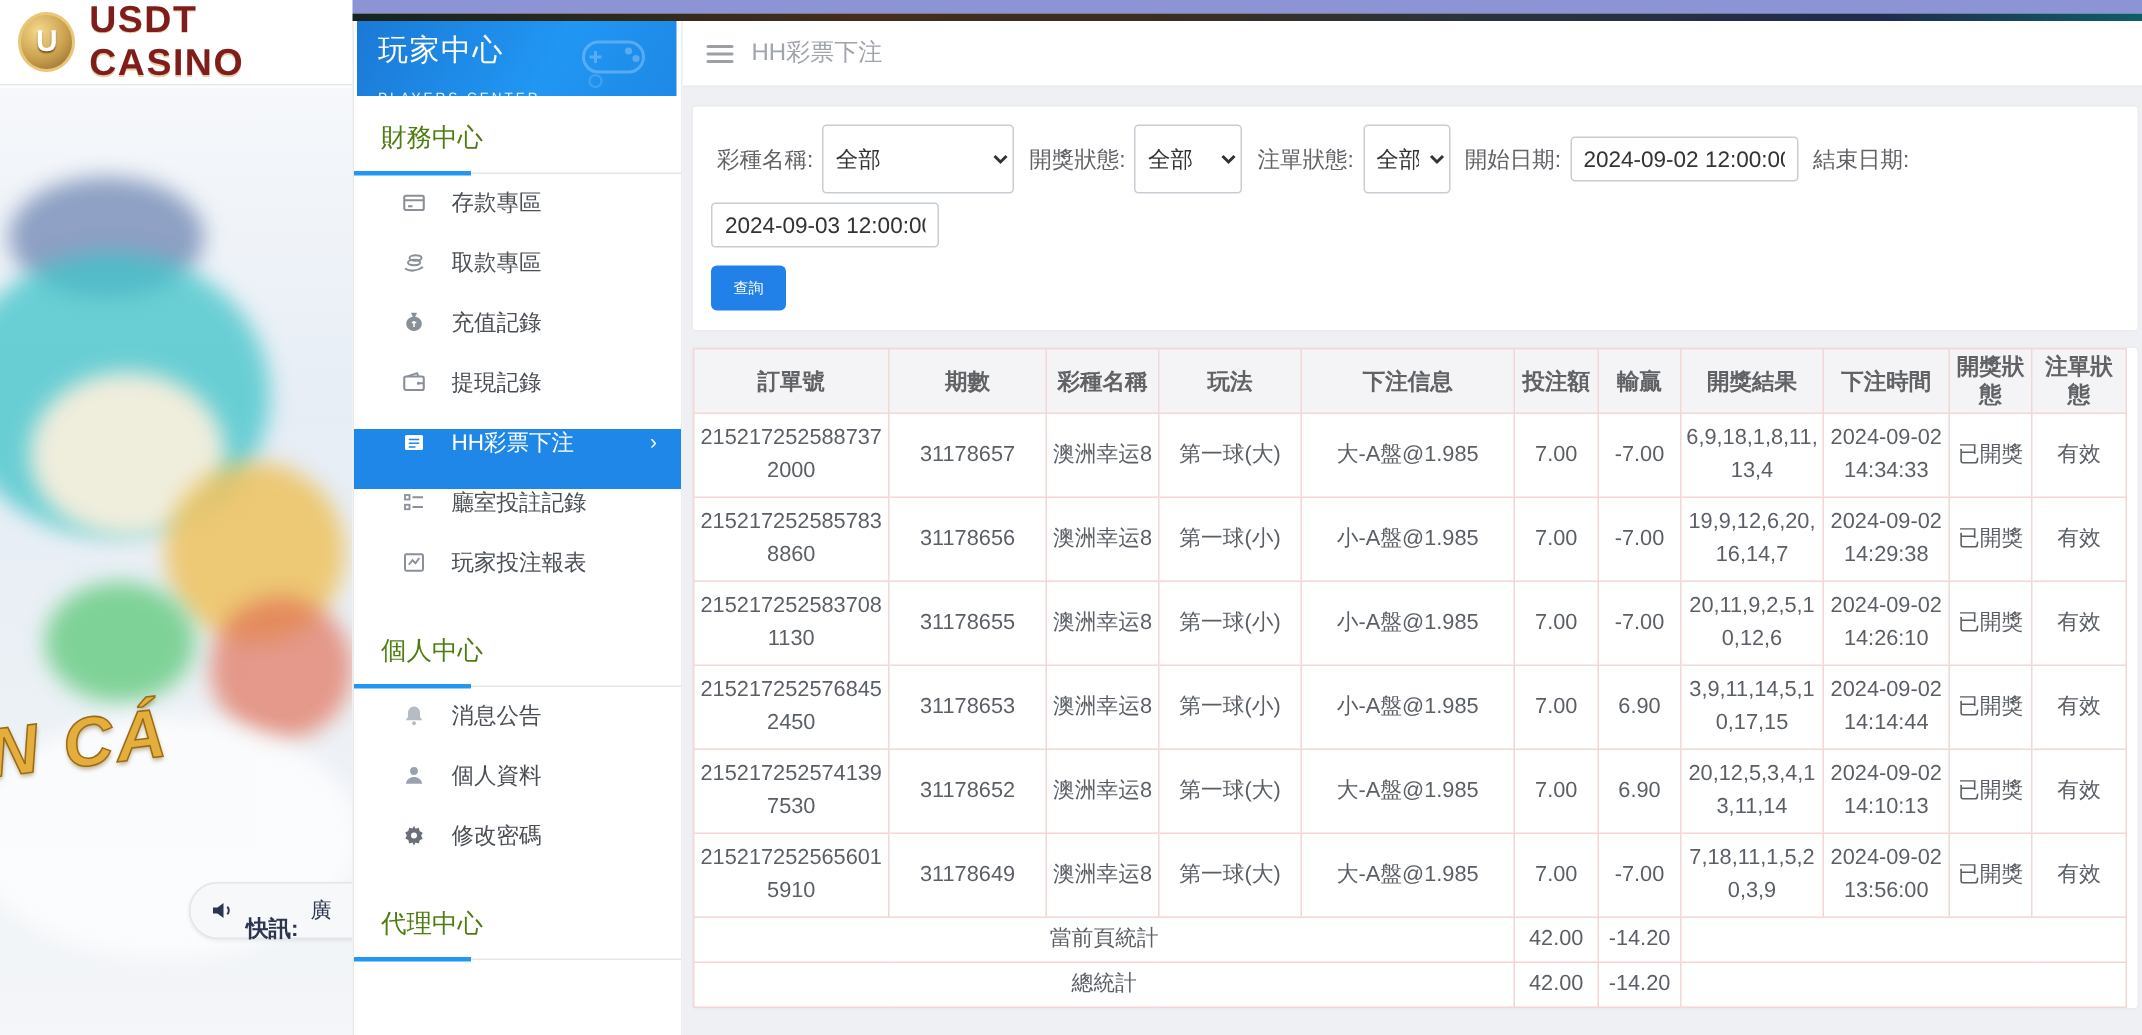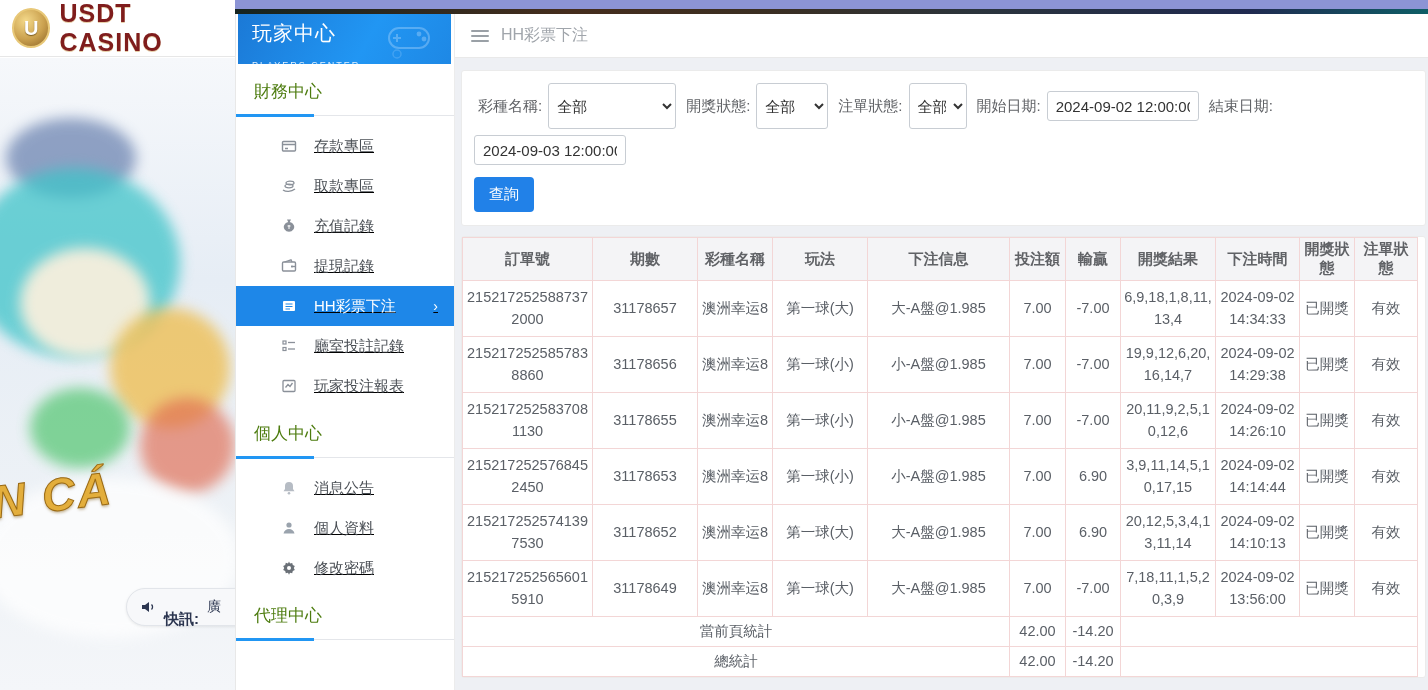--- a/index.html
+++ b/index.html
@@ -40,21 +40,21 @@
   .sidebar { position:absolute; left:235px; top:14px; width:220px; height:676px; background:#fff;
              border-left:1px solid #e8e8e8; border-right:1px solid #ececec; z-index:2; overflow:hidden; }
   .sb-header { margin:0 3px 0 2px; height:50px; position:relative; overflow:hidden;
                background:linear-gradient(120deg,#1b79d6 0%,#2196f3 60%,#1e88e5 100%); padding:6px 14px; }
   .sb-title { color:#fff; font-size:20px; letter-spacing:1px; }
   .sb-sub { color:#e3f1ff; font-size:9px; letter-spacing:2px; margin-top:13px; }
   .sb-gamepad { position:absolute; right:10px; top:6px; opacity:.35; }
   .sb-section { padding:16px 18px 6px; font-size:17px; color:#4d7c0f; }
   .sb-divider { margin:6px 0 10px; height:1px; background:#e4e6ea; position:relative; }
   .sb-divider::before { content:""; position:absolute; left:0; top:-1px; width:78px; height:3px; background:#2196f3; }
-  .menu-item { height:40px; display:flex; align-items:center; gap:17px; padding-left:44px; cursor:pointer;text-decoration:underline; }
+  .menu-item { height:40px; display:flex; align-items:flex-start; gap:17px; padding-left:31px; cursor:pointer; }
   .menu-item .mi-icon { width:17px; height:17px; display:flex; align-items:center; justify-content:center; color:#8a9099; }
   .menu-item .mi-label { font-size:15px; color:#4a4f55; }
   .menu-item.active { background:#1e87e8; }
   .menu-item.active .mi-label { color:#fff; }
   .menu-item.active .mi-icon { color:#fff; }
   .menu-item.active .mi-chevron { margin-left:auto; margin-right:16px; color:#fff; font-size:14px; }
 
   
   .main { position:absolute; left:455px; top:14px; width:973px; height:676px; background:#eef0f4; overflow:hidden; }
   .topbar { height:44px; background:#fff; border-bottom:1px solid #e9e9e9; display:flex; align-items:center; gap:12px; padding-left:16px; }
@@ -67,21 +67,21 @@
 
   .filter-card { padding:12px 12px 13px; }
   .filter-row { display:flex; align-items:center; flex-wrap:wrap; gap:6px; }
   .f-label { font-size:15px; color:#606266; margin-left:4px; }
   select { height:46px; border:1px solid #c8cdd3; border-radius:3px; background:#fff; font-size:15px; color:#333;
            padding:0 4px; font-family:inherit; }
   .sel-lottery { width:128px; } .sel-draw { width:72px; } .sel-order { width:58px; }
   .date-input { width:152px; height:30px; border:1px solid #c8cdd3; border-radius:3px; font-size:15px; color:#333;
                 padding:0 8px; font-family:inherit; }
   .btn-search { margin-top:12px; background:#2181e8; color:#fff; border:none; border-radius:4px;
-                padding:8px 15px; font-size:15px; cursor:pointer; font-family:inherit; }
+                padding:8px 15px; font-size:10px; cursor:pointer; font-family:inherit; }
 
   .table-card { margin-top:10px; padding:0 12px 0 0; }
   table { border-collapse:collapse; table-layout:fixed; width:955px; }
   th,td { border:1px solid #f3d6d6; text-align:center; vertical-align:middle; }
   thead th { background:#f4f4f6; color:#606266; font-size:15px; font-weight:bold; height:43px; padding:2px; }
   tbody td { color:#5a5f66; font-size:14.5px; height:56px; padding:4px 3px; line-height:1.45; }
   td.break { word-break:break-all; }
   .summary td { height:30px; font-size:14.5px; color:#5a5f66; }
   svg { display:block; }
 </style>

